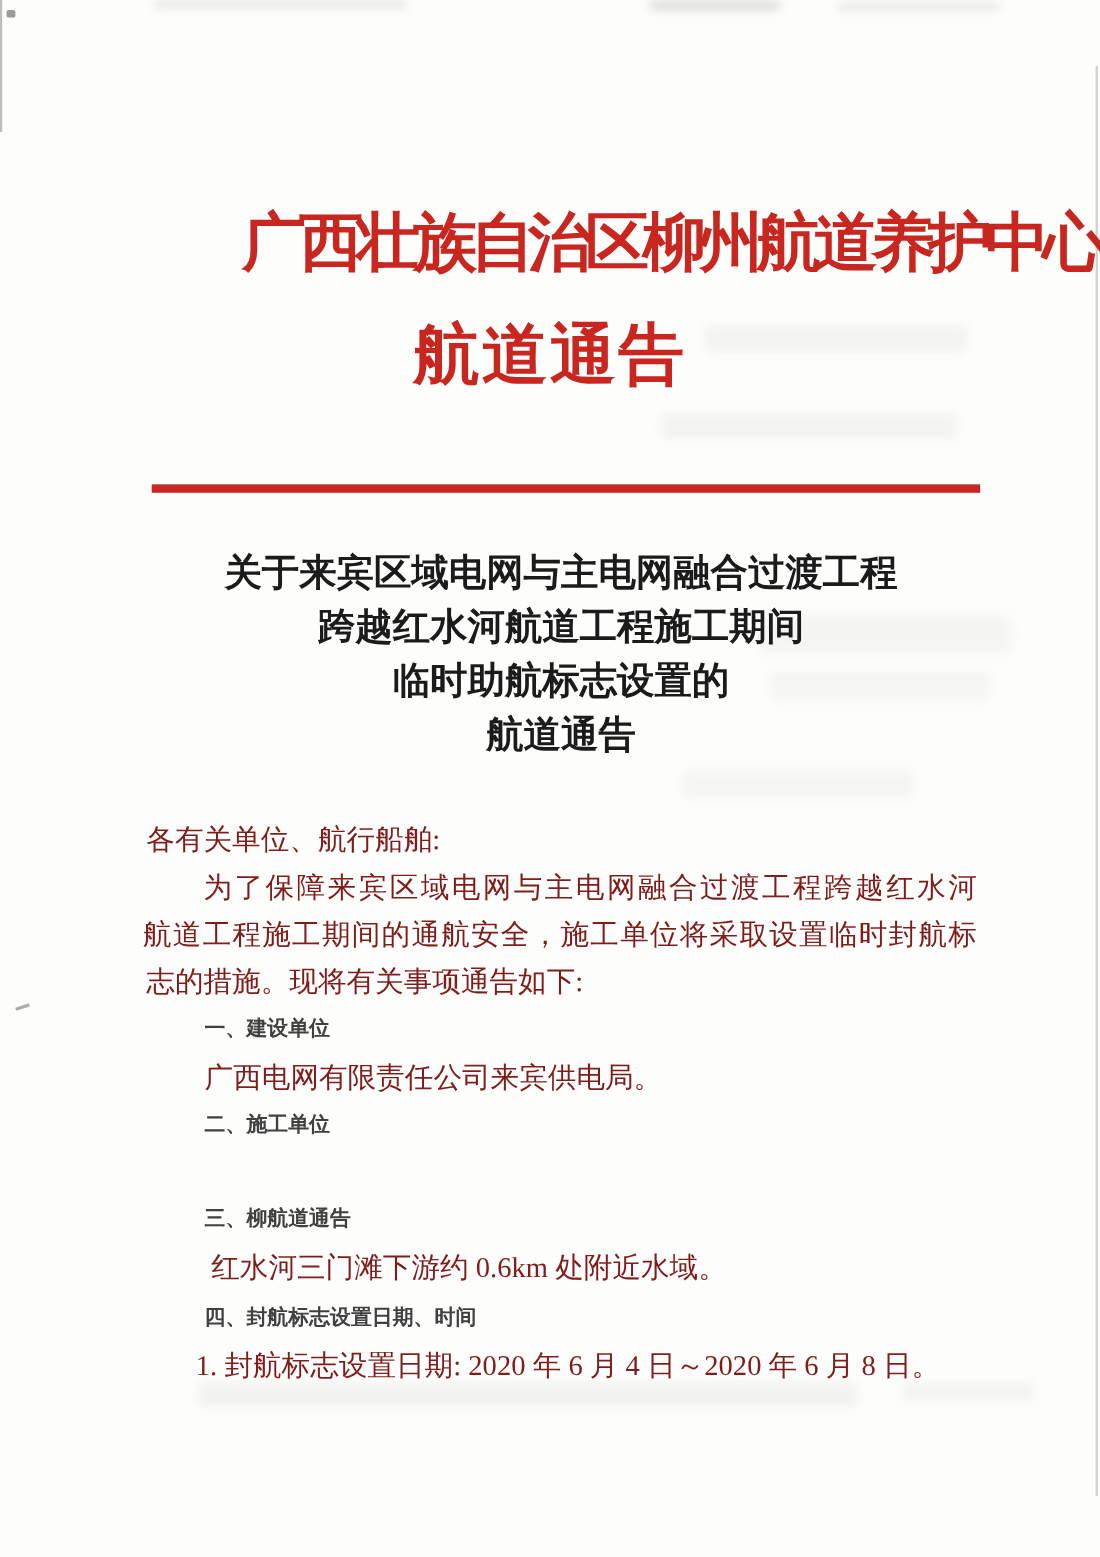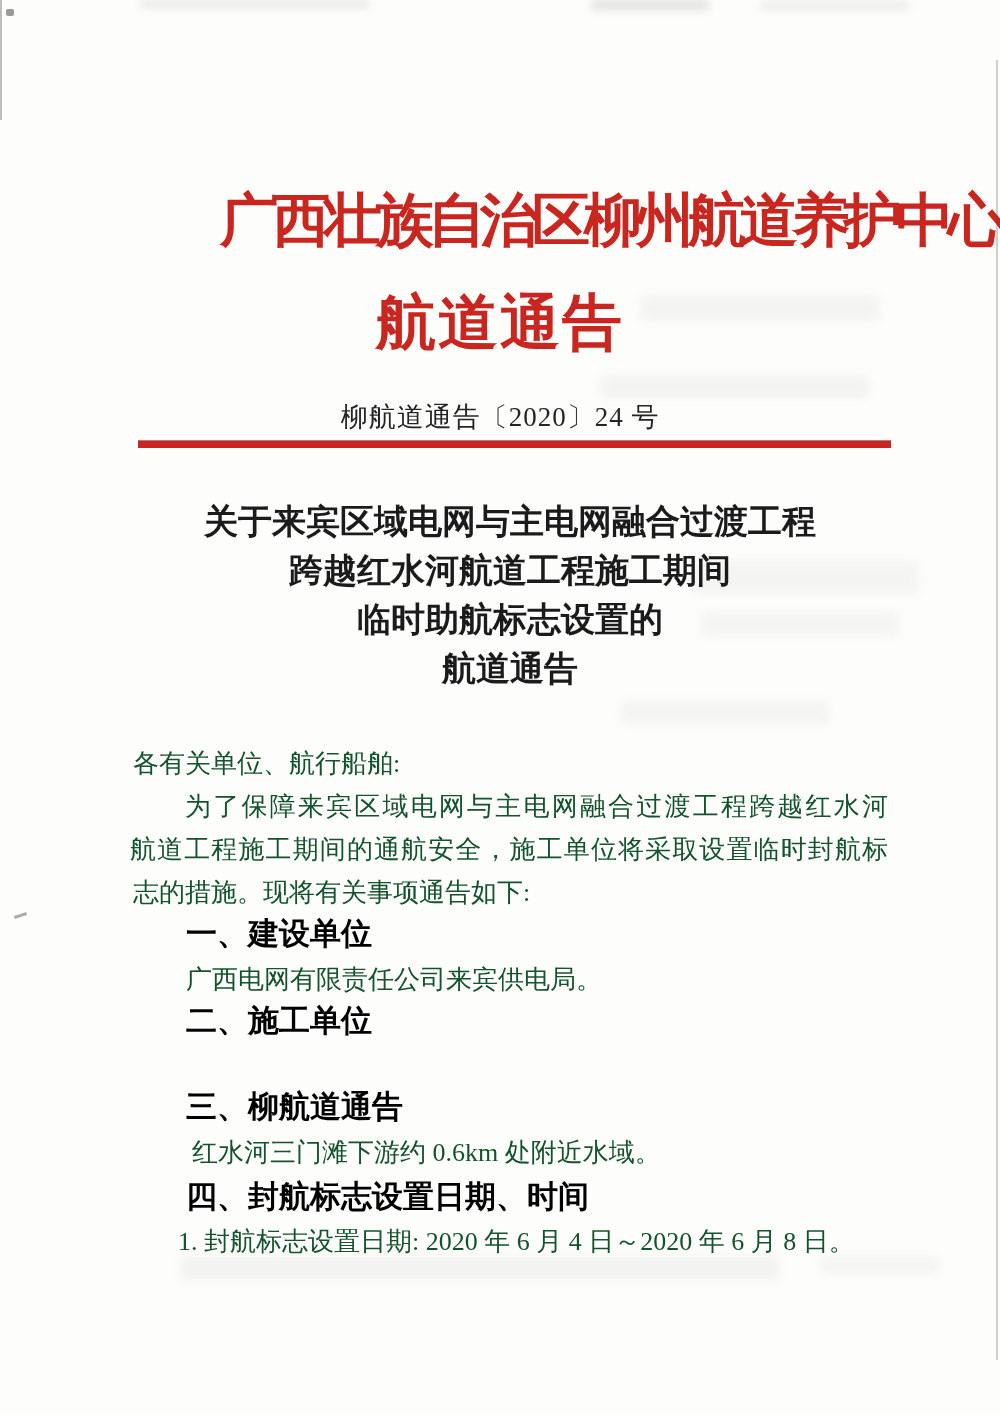--- a/index.html
+++ b/index.html
@@ -40,31 +40,31 @@
   .subject{
     position:absolute;top:497px;left:10px;width:1000px;
     text-align:center;
     font-size:34px;font-weight:bold;color:#1b1b1b;
     line-height:49px;
   }
   
   .bline{
     position:absolute;
     font-size:26px;line-height:34px;height:34px;
-    color:#14532d;white-space:nowrap;
+    color:#7f1d1d;white-space:nowrap;
   }
   .just{
     white-space:normal;
     text-align:justify;text-align-last:justify;
     text-justify:inter-character;
     overflow:hidden;
   }
   .bhead{
-    font-family:Liberation Mono, monospace;
-    font-weight:bold;font-size:31px;color:#000000;
+    font-family:Liberation Serif, serif;
+    font-weight:bold;font-size:19px;color:#404040;
   }
   
   .smudge{
     position:absolute;
     background:#9a9a9a;
     filter:blur(4px);
     border-radius:6px;
     pointer-events:none;
   }
   .edge{position:absolute;pointer-events:none;}
@@ -89,21 +89,20 @@
   <div class="smudge" style="left:700px;top:610px;width:200px;height:28px;opacity:.07;"></div>
   <div class="smudge" style="left:620px;top:700px;width:210px;height:26px;opacity:.08;"></div>
   <div class="smudge" style="left:180px;top:1256px;width:600px;height:24px;opacity:.10;"></div>
   <div class="smudge" style="left:820px;top:1256px;width:120px;height:18px;opacity:.08;"></div>
   <div class="tick"></div>
   <div class="edge" style="left:996px;top:60px;width:2px;height:1300px;background:#cfcfcf;"></div>
   <div class="edge" style="left:0;top:0;width:2px;height:120px;background:#bdbdbd;"></div>
 
   <div class="org-line">广西壮族自治区柳州航道养护中心</div>
   <div class="type-line">航道通告</div>
-  <div class="doc-number">柳航道通告〔2020〕24 号</div>
   <div class="red-rule"></div>
 
   <div class="subject">
     <div>关于来宾区域电网与主电网融合过渡工程</div>
     <div>跨越红水河航道工程施工期间</div>
     <div>临时助航标志设置的</div>
     <div>航道通告</div>
   </div>
 
   <div class="bline" style="top:747px;left:133px;">各有关单位、航行船舶:</div>

